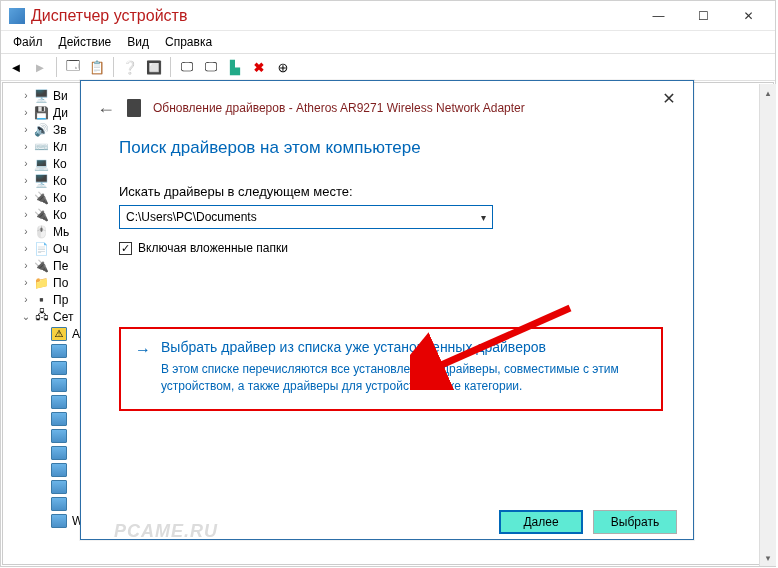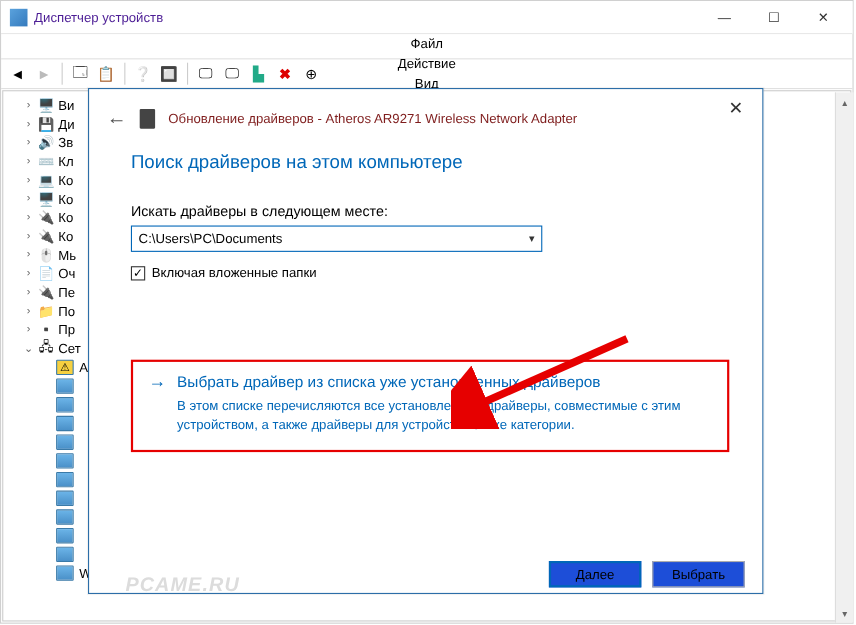--- a/index.html
+++ b/index.html
@@ -24,35 +24,34 @@
   padding: 0 4px;
   background: #fff;
   border-bottom: 1px solid #e8e8e8;
 }
 .titlebar .app-icon {
   width: 16px; height: 16px;
   margin: 0 6px 0 4px;
   background: linear-gradient(135deg,#5aa2dd,#357abd);
   display: inline-block;
 }
-.titlebar .title { flex: 1; color: #4c1d95; font-size: 12px; }
+.titlebar .title { flex: 1; color: #b91c1c; font-size: 16px; }
 .win-controls { display: flex; }
 .win-controls div {
   width: 45px; height: 28px;
   display: flex; align-items: center; justify-content: center;
   color: #333;
   font-size: 12px;
 }
 .menubar {
   height: 22px;
   display: flex;
   align-items: center;
   padding: 0 4px;
   gap: 0;
-  flex-direction: column;
 }
 .menubar span {
   padding: 2px 8px;
   font-size: 12px;
   color: #000;
 }
 .toolbar {
   height: 28px;
   border-top: 1px solid #e0e0e0;
   border-bottom: 1px solid #e0e0e0;
@@ -237,21 +236,21 @@
   height: 46px;
   border-top: 0;
   display: flex;
   justify-content: flex-end;
   align-items: center;
   gap: 10px;
   padding: 0 14px 4px 0;
 }
 .dlg-btn {
   width: 84px; height: 24px;
-  background: #1d4ed8;
+  background: #5eead4;
   border: 1px solid #adadad;
   font-size: 12px;
   display: inline-flex; align-items: center; justify-content: center; margin-top: 36px;
 }
 .dlg-btn.primary {
   border: 2px solid #0067b8;
 }
 .watermark {
   position: absolute;
   left: 114px; bottom: 26px;

